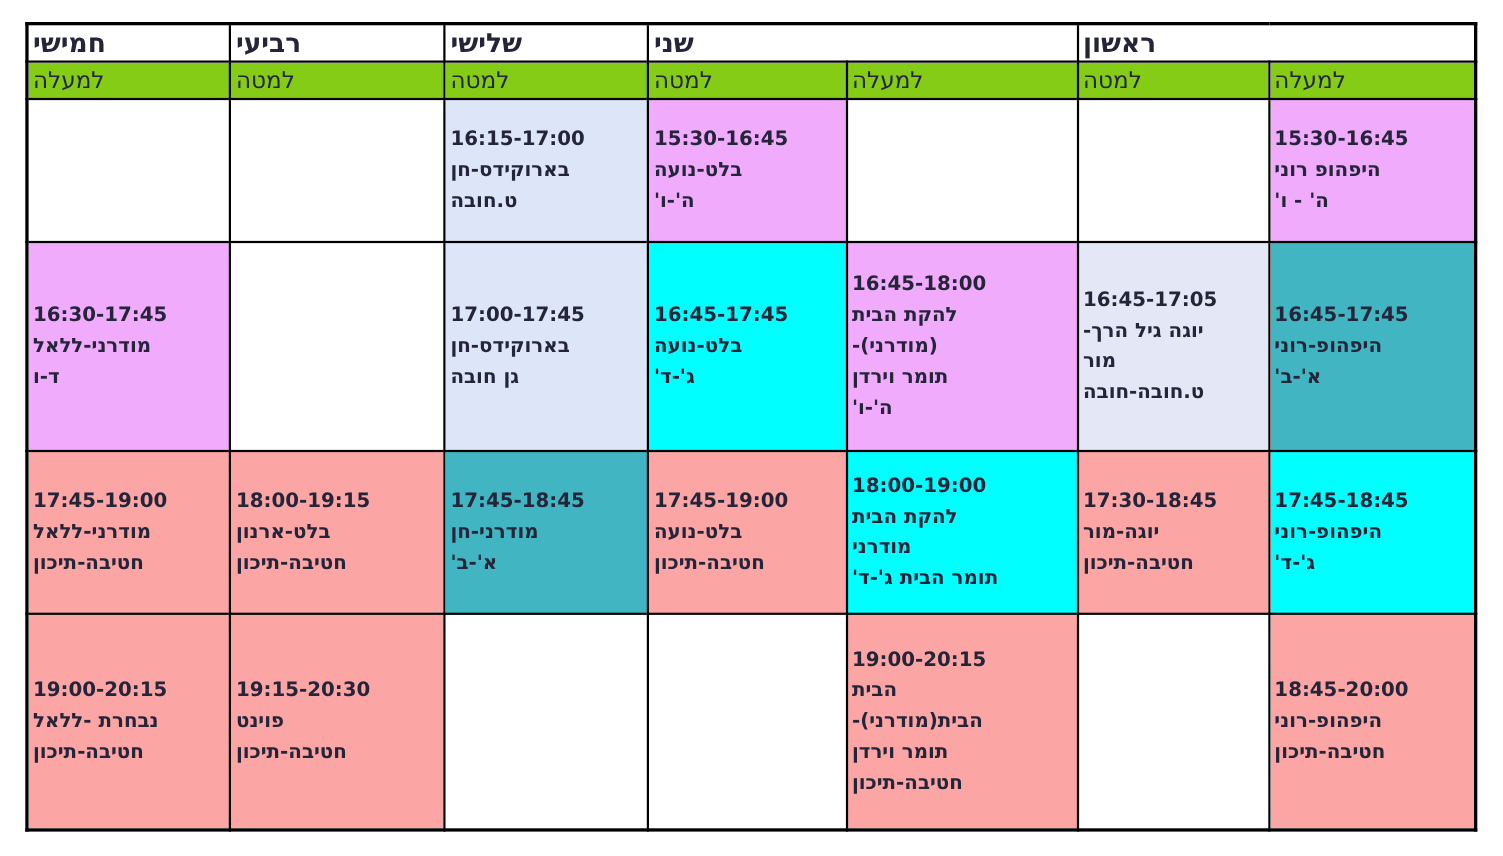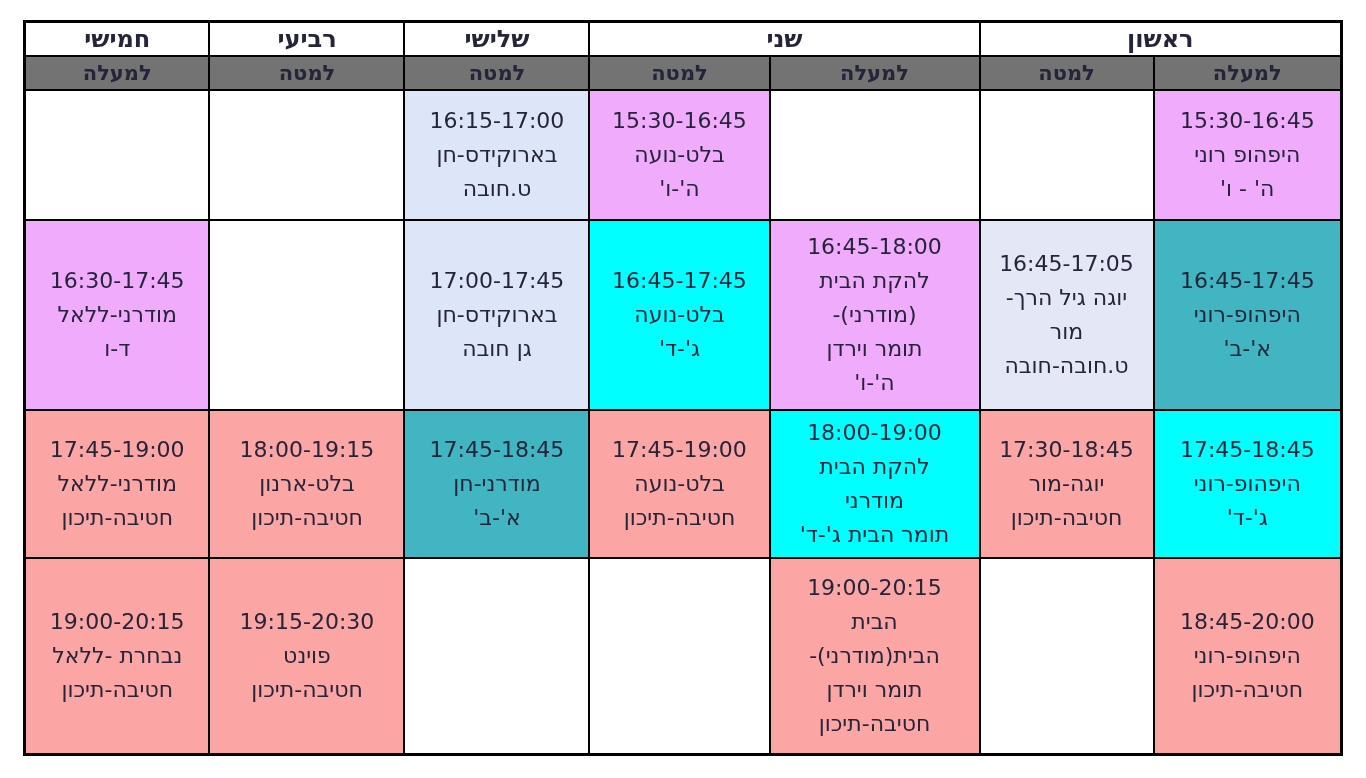--- a/index.html
+++ b/index.html
@@ -18,41 +18,41 @@
     border-collapse: collapse;
     table-layout: fixed;
     width: 1317px;
     margin: 0 auto;
     border: 3px solid #000;
     background: #fff;
   }
   table.schedule th,
   table.schedule td {
     border: 2px solid #000;
-    text-align: center;
+    text-align: left;
     vertical-align: middle;
     padding: 2px 4px;
     box-sizing: border-box;
     overflow: hidden;
   }
   tr.days-row th {
     height: 33px;
     font-size: 24px;
     font-weight: bold;
     background: #fff;
   }
   tr.subs-row th {
     height: 34px;
     font-size: 21px;
+    font-weight: normal;
+    background: #84cc16;
+  }
+  td.cell {
+    font-size: 18px;
     font-weight: bold;
-    background: #737373;
-  }
-  td.cell {
-    font-size: 22px;
-    font-weight: normal;
     line-height: 1.55;
   }
   td.cell .line { white-space: nowrap; }
   td.cell .time { direction: ltr; unicode-bidi: isolate; }
   .c-yellow     { background: #f0abfc; }
   .c-cyan       { background: #00FFFF; }
   .c-teal       { background: #41B6C2; }
   .c-purple     { background: #fca5a5; }
   .c-lightblue  { background: #DCE6F8; }
   .c-periwinkle { background: #E4E8F6; }

